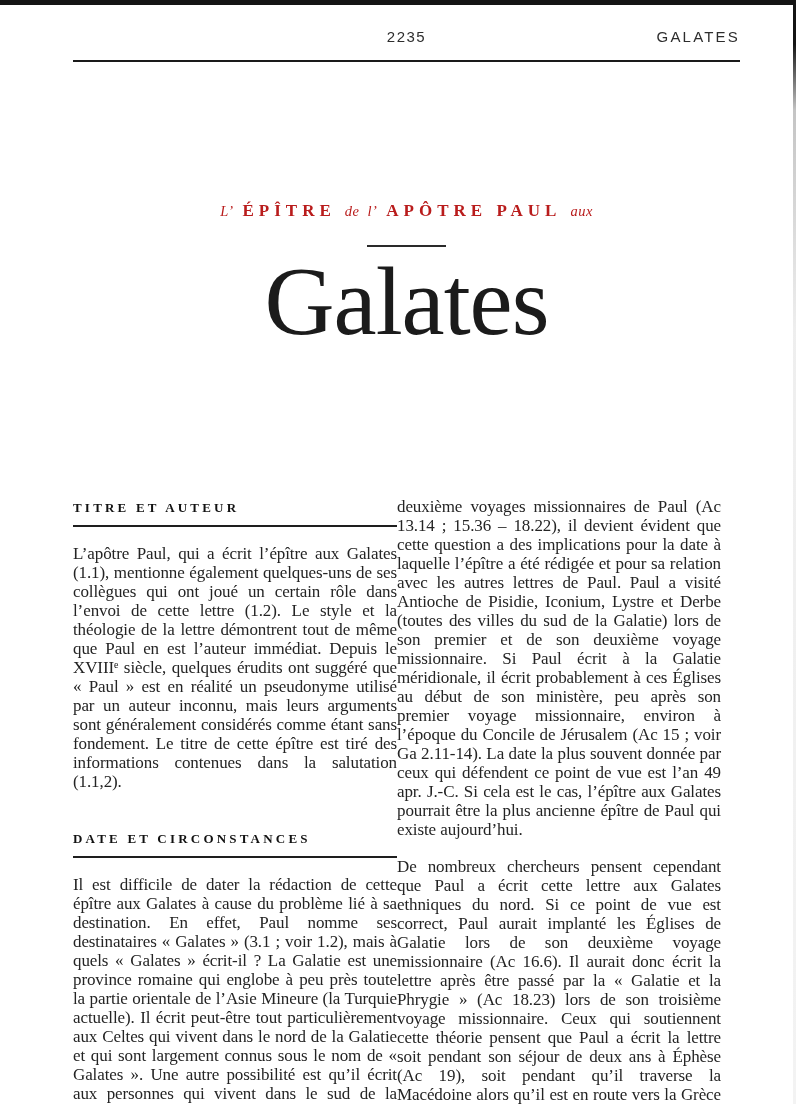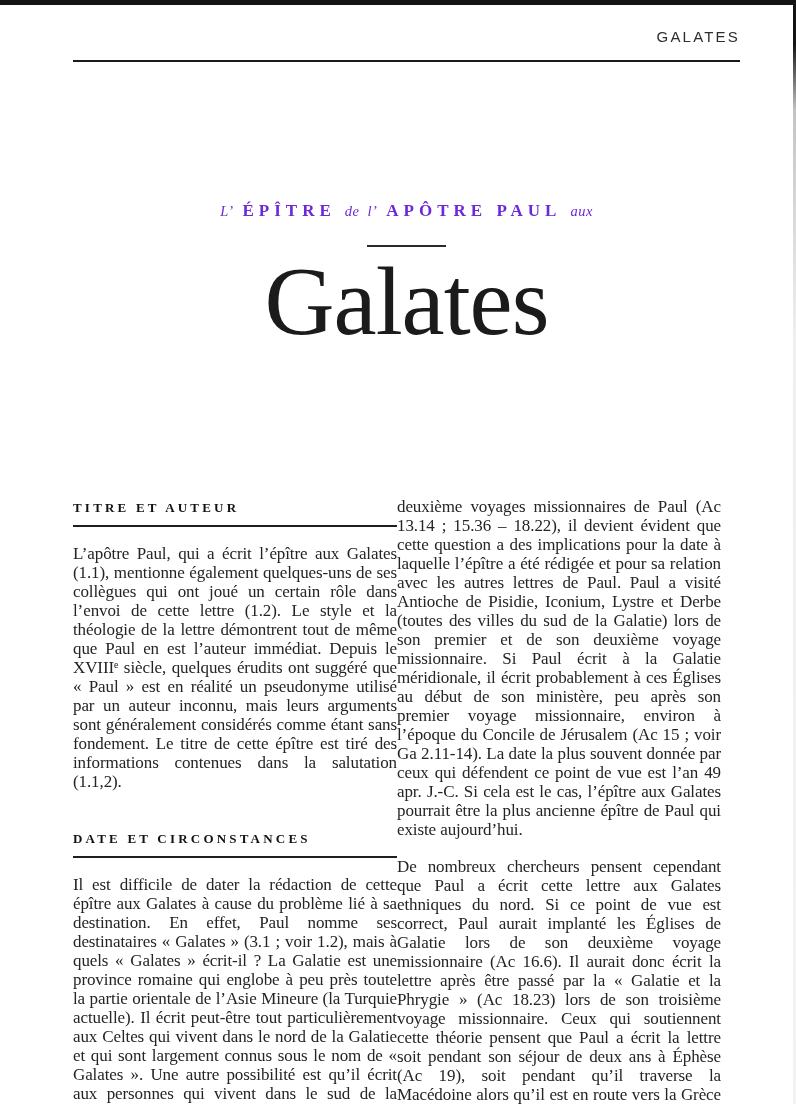--- a/index.html
+++ b/index.html
@@ -46,21 +46,21 @@
   }
   .header-rule {
     position: absolute; top: 60px; left: 73px; right: 56px;
     height: 0; border-top: 2px solid #1a1a1a;
   }
 
   
   .kicker {
     position: absolute; top: 201px; left: 73px; width: 667px;
     text-align: center;
-    color: #6d28d9;
+    color: #b91c1c;
     white-space: nowrap;
   }
   .kicker .k-caps {
     font-size: 17px;
     font-weight: 600;
     letter-spacing: 5px;
     margin: 0 5px;
   }
   .kicker .k-it {
     font-style: italic;
@@ -118,20 +118,21 @@
 </style>
 </head>
 <body>
 
 <div class="page">
 
   <div class="top-bar"></div>
   <div class="right-edge"></div>
 
   <header class="page-header">
+    <span class="page-number">2235</span>
     <span class="running-title">GALATES</span>
   </header>
   <div class="header-rule"></div>
 
   <div class="kicker">
     <span class="k-it">L’</span><span class="k-caps">ÉPÎTRE</span><span class="k-it">de</span><span class="k-it">l’</span><span class="k-caps">APÔTRE PAUL</span><span class="k-it">aux</span>
   </div>
   <div class="kicker-rule">
       <span class="bar"></span>
     </div>

